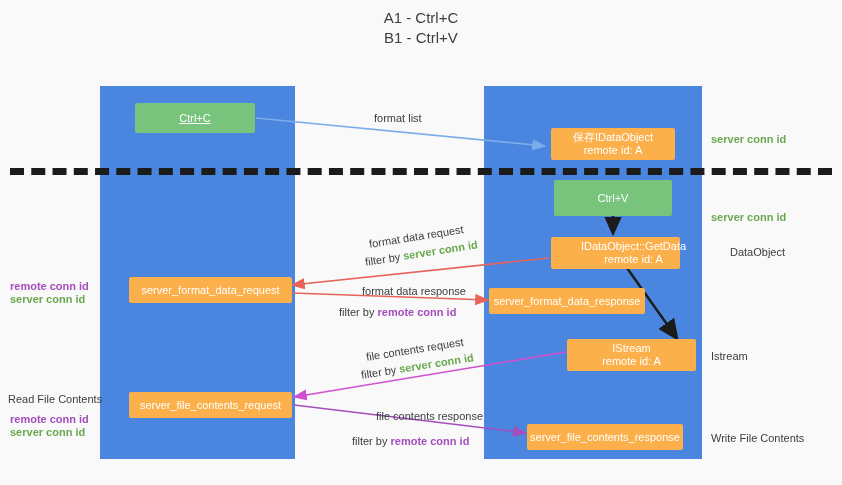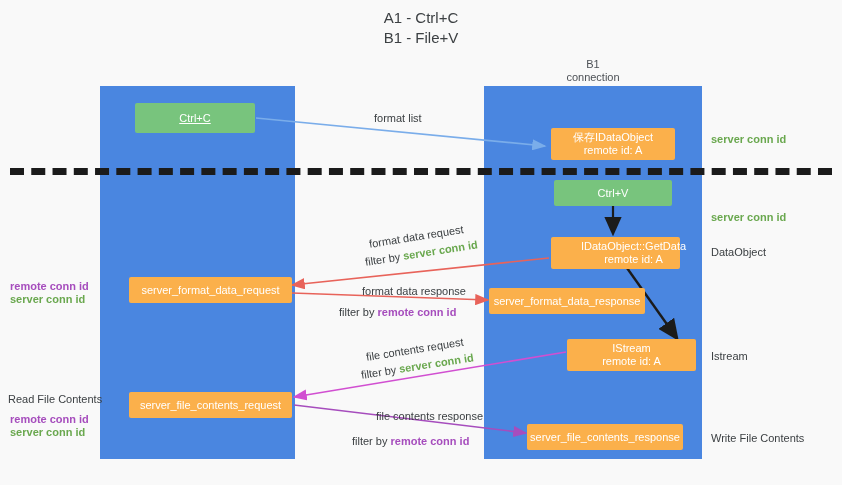--- a/index.html
+++ b/index.html
@@ -99,24 +99,22 @@
     width: 842px; height: 485px;
     pointer-events: none;
   }
 </style>
 </head>
 <body>
 
 <div id="stage">
 
   <div class="abs title">A1 - Ctrl+C
-B1 - File+V</div>
-
-  <div class="abs lane-head" style="left:484px; top:58px; width:218px;">B1
-connection</div>
+B1 - Ctrl+V</div>
+
 
   <div class="abs lane lane-a"></div>
   <div class="abs lane lane-b"></div>
 
   <svg class="overlay">
     <defs>
       <marker id="ah-blue" markerWidth="9" markerHeight="7" refX="8" refY="3.5" orient="auto">
         <polygon points="0 0, 9 3.5, 0 7" fill="#7aadea"></polygon>
       </marker>
       <marker id="ah-red" markerWidth="9" markerHeight="7" refX="8" refY="3.5" orient="auto">
@@ -160,21 +158,21 @@
 
   <div class="abs node orange" style="left:129px; top:392px; width:163px; height:26px;">
     <span class="l1">server_file_contents_request</span>
   </div>
 
   <div class="abs node orange" style="left:551px; top:128px; width:124px; height:32px;">
     <span class="l1">保存IDataObject</span>
     <span class="l2">remote id: A</span>
   </div>
 
-  <div class="abs node green" style="left:554px; top:180px; width:118px; height:26px;">
+  <div class="abs node green" style="left:554px; top:180px; width:118px; height:36px;">
     <span class="l1">Ctrl+V</span>
   </div>
 
   <div class="abs node orange" style="left:551px; top:237px; width:129px; height:32px;padding-left:36px;">
     <span class="l1">IDataObject::GetData</span>
     <span class="l2">remote id: A</span>
   </div>
 
   <div class="abs node orange" style="left:489px; top:288px; width:156px; height:26px;">
     <span class="l1">server_format_data_response</span>
@@ -198,21 +196,21 @@
   <div class="abs lbl mix" style="left:339px; top:305px;"><span>filter by </span><span class="p">remote conn id</span></div>
 
   <div class="abs lbl rot-up" style="left:365px; top:350px;">file contents request</div>
   <div class="abs lbl mix rot-up" style="left:360px; top:368px;"><span>filter by </span><span class="g">server conn id</span></div>
 
   <div class="abs lbl" style="left:376px; top:409px;">file contents response</div>
   <div class="abs lbl mix" style="left:352px; top:434px;"><span>filter by </span><span class="p">remote conn id</span></div>
 
   <div class="abs lbl green" style="left:711px; top:132px;">server conn id</div>
   <div class="abs lbl green" style="left:711px; top:210px;">server conn id</div>
-  <div class="abs lbl dark" style="left:711px; top:245px;">DataObject</div>
+  <div class="abs lbl dark" style="left:730px; top:245px;">DataObject</div>
   <div class="abs lbl dark" style="left:711px; top:349px;">Istream</div>
   <div class="abs lbl dark" style="left:711px; top:431px;">Write File Contents</div>
 
   <div class="abs lbl purple" style="left:10px; top:279px;">remote conn id</div>
   <div class="abs lbl green" style="left:10px; top:292px;">server conn id</div>
 
   <div class="abs lbl dark" style="left:8px; top:392px;">Read File Contents</div>
   <div class="abs lbl purple" style="left:10px; top:412px;">remote conn id</div>
   <div class="abs lbl green" style="left:10px; top:425px;">server conn id</div>
 

